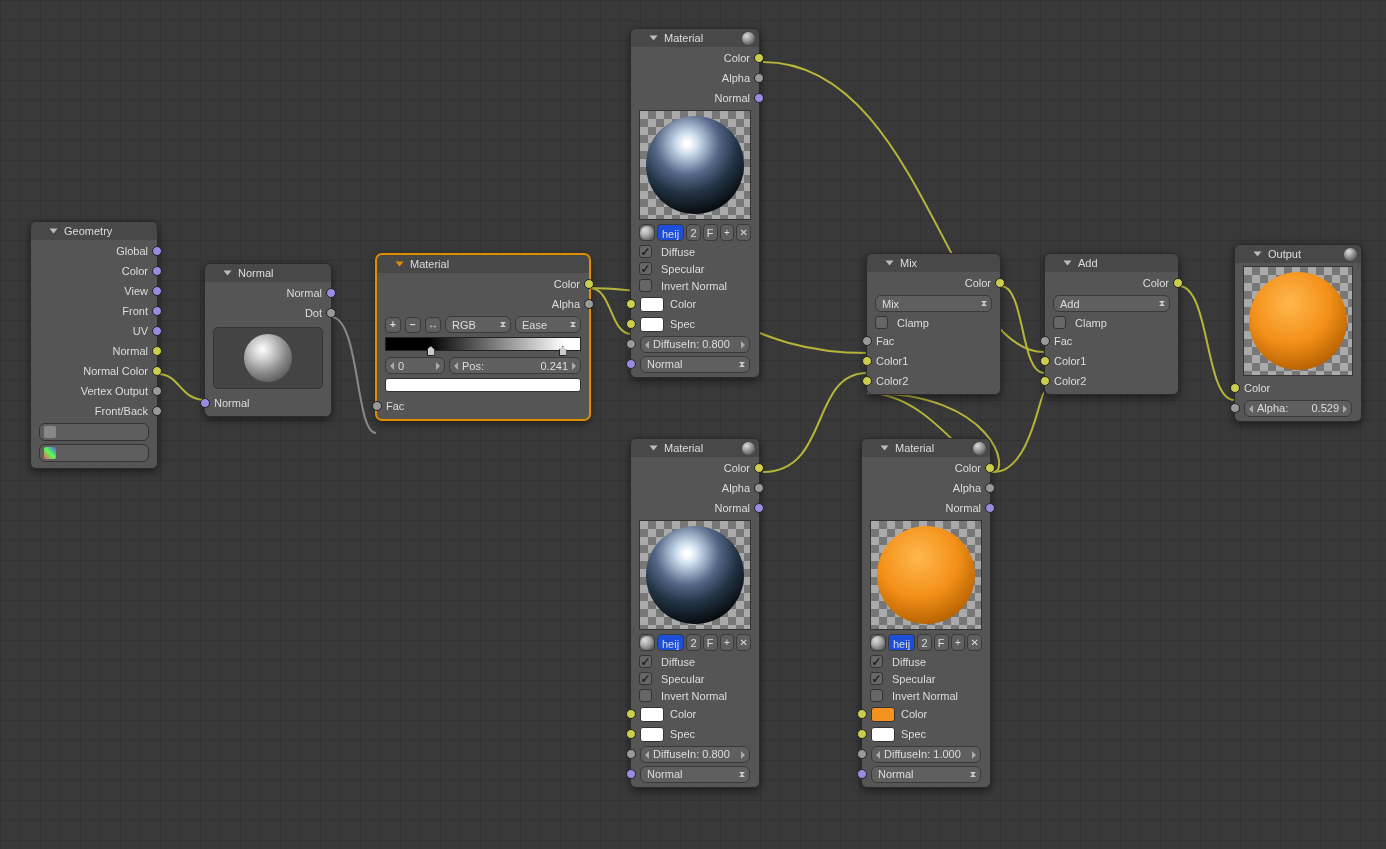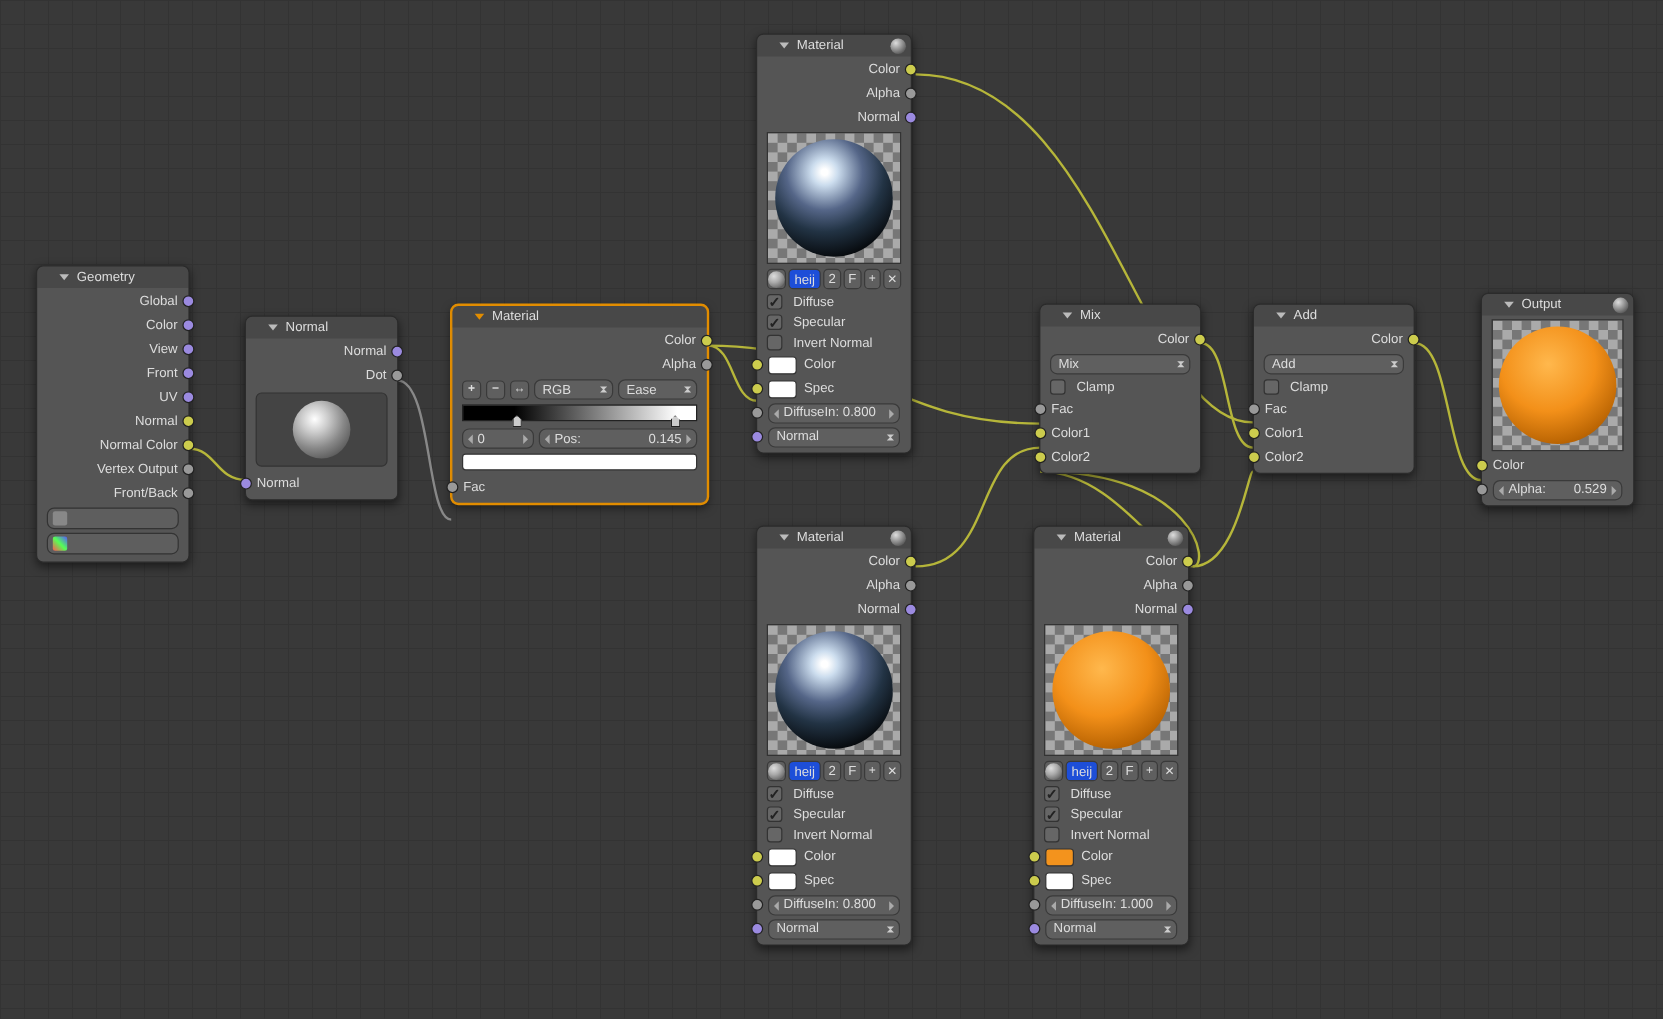--- a/index.html
+++ b/index.html
@@ -188,21 +188,21 @@
     </div>
     <div style="padding:6px 8px 2px;display:flex;gap:4px">
       <div class="numfield" style="flex:0 0 60px">
           <span class="l"></span>
           <span>0</span>
           <span class="r"></span>
         </div>
       <div class="numfield" style="flex:1">
           <span class="l"></span>
           <span>Pos:</span>
-          <span>0.145</span>
+          <span>0.241</span>
           <span class="r"></span>
         </div>
     </div>
     <div class="colorbar" style="background:#fff"></div>
     <div class="row in" style="margin-top:4px">
         <span class="socket in sk-g"></span>
         <span>Fac</span>
       </div>
   </div>
 </div>

